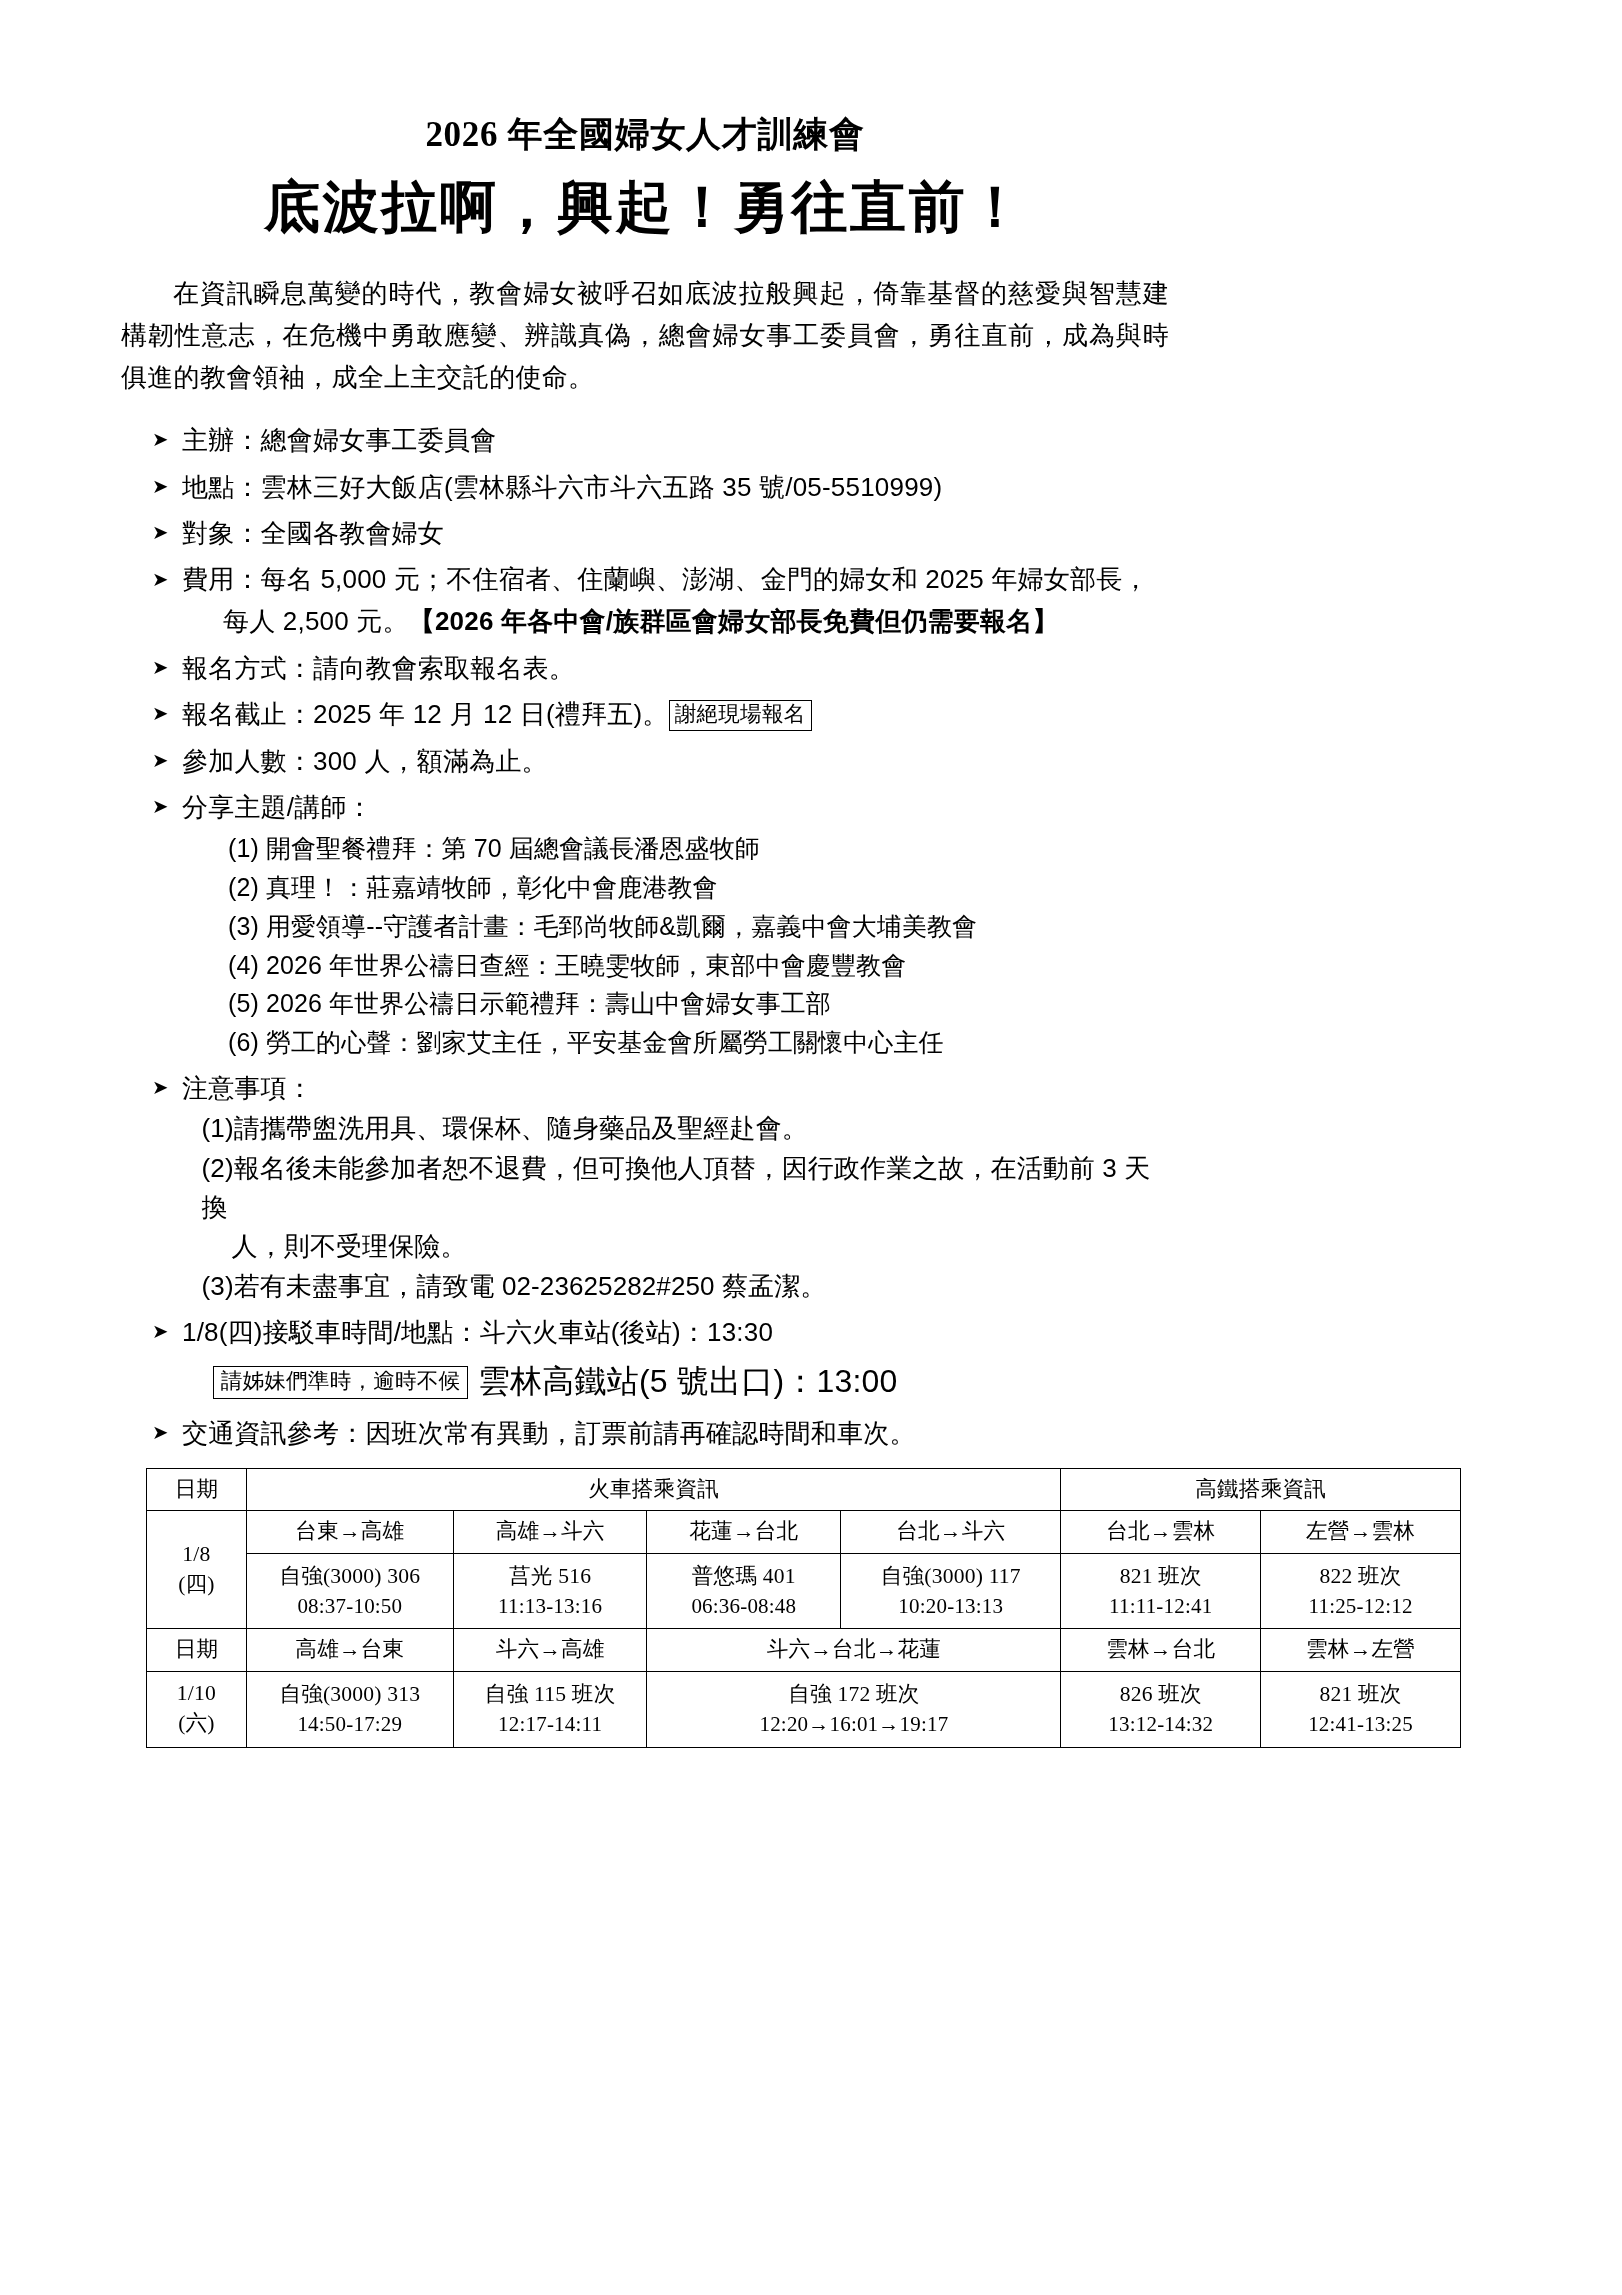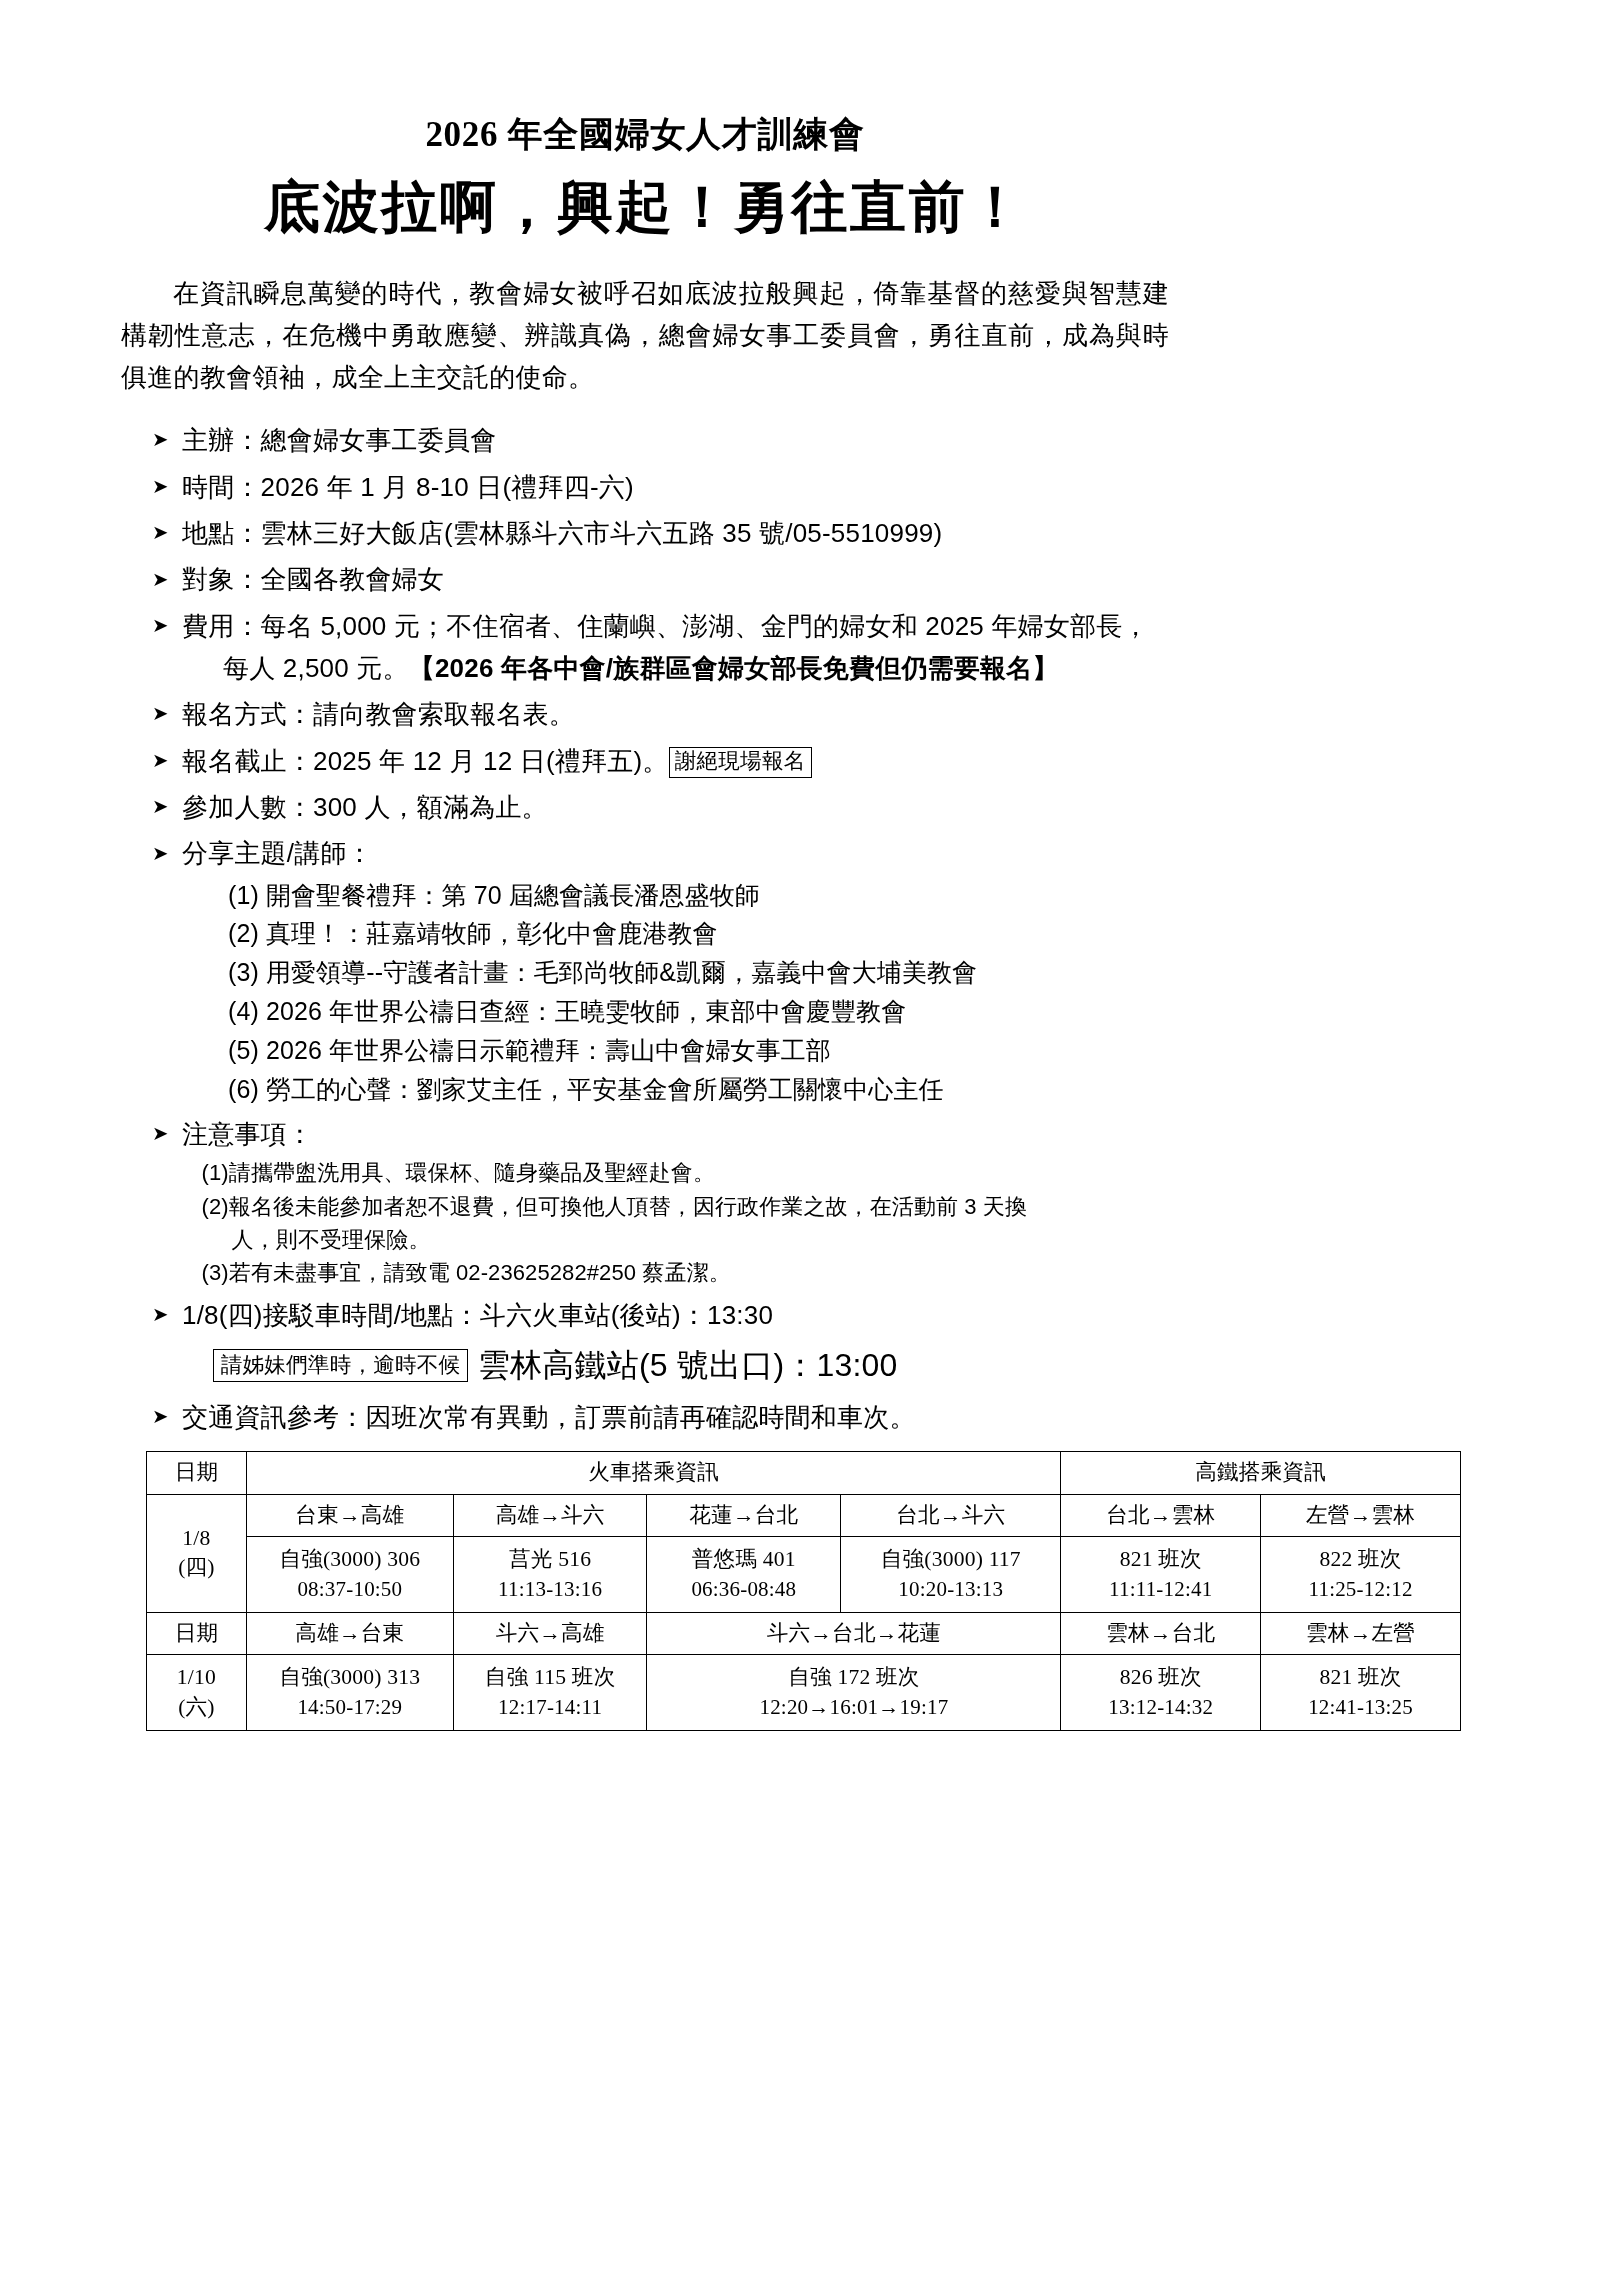--- a/index.html
+++ b/index.html
@@ -111,21 +111,21 @@
     line-height: 1.5;
     margin-bottom: 1.3px;
     letter-spacing: 0.1px;
   }
   .notelist {
     list-style: none;
     margin: 1.3px 0 0 0;
     padding: 0 0 0 19.6px;
   }
   .notelist li {
-    font-size: 22px;
+    font-size: 26px;
     line-height: 1.5;
     margin-bottom: 0.7px;
     letter-spacing: 0.1px;
   }
   .notelist li .wrap2 {
     display: block;
     padding-left: 30px;
   }
 
   .shuttle-line2 {
@@ -180,21 +180,20 @@
 <div class="page">
 
   <div class="title-small">2026 年全國婦女人才訓練會</div>
   <div class="title-big">底波拉啊，興起！勇往直前！</div>
 
   <p class="intro">在資訊瞬息萬變的時代，教會婦女被呼召如底波拉般興起，倚靠基督的慈愛與智慧建構韌性意志，在危機中勇敢應變、辨識真偽，總會婦女事工委員會，勇往直前，成為與時俱進的教會領袖，成全上主交託的使命。</p>
 
   <ul class="bullets">
 
     <li class="bullet">主辦：總會婦女事工委員會</li>
-    <li class="bullet">時間：2026 年 1 月 8-10 日(禮拜四-六)</li>
     <li class="bullet">地點：雲林三好大飯店(雲林縣斗六市斗六五路 35 號/05-5510999)</li>
     <li class="bullet">對象：全國各教會婦女</li>
 
     <li class="bullet">
       <span>費用：每名 5,000 元；不住宿者、住蘭嶼、澎湖、金門的婦女和 2025 年婦女部長，</span>
       <span class="cont-indent">
         <span>每人 2,500 元。</span><span class="bold">【2026 年各中會/族群區會婦女部長免費但仍需要報名】</span>
       </span>
     </li>
 

